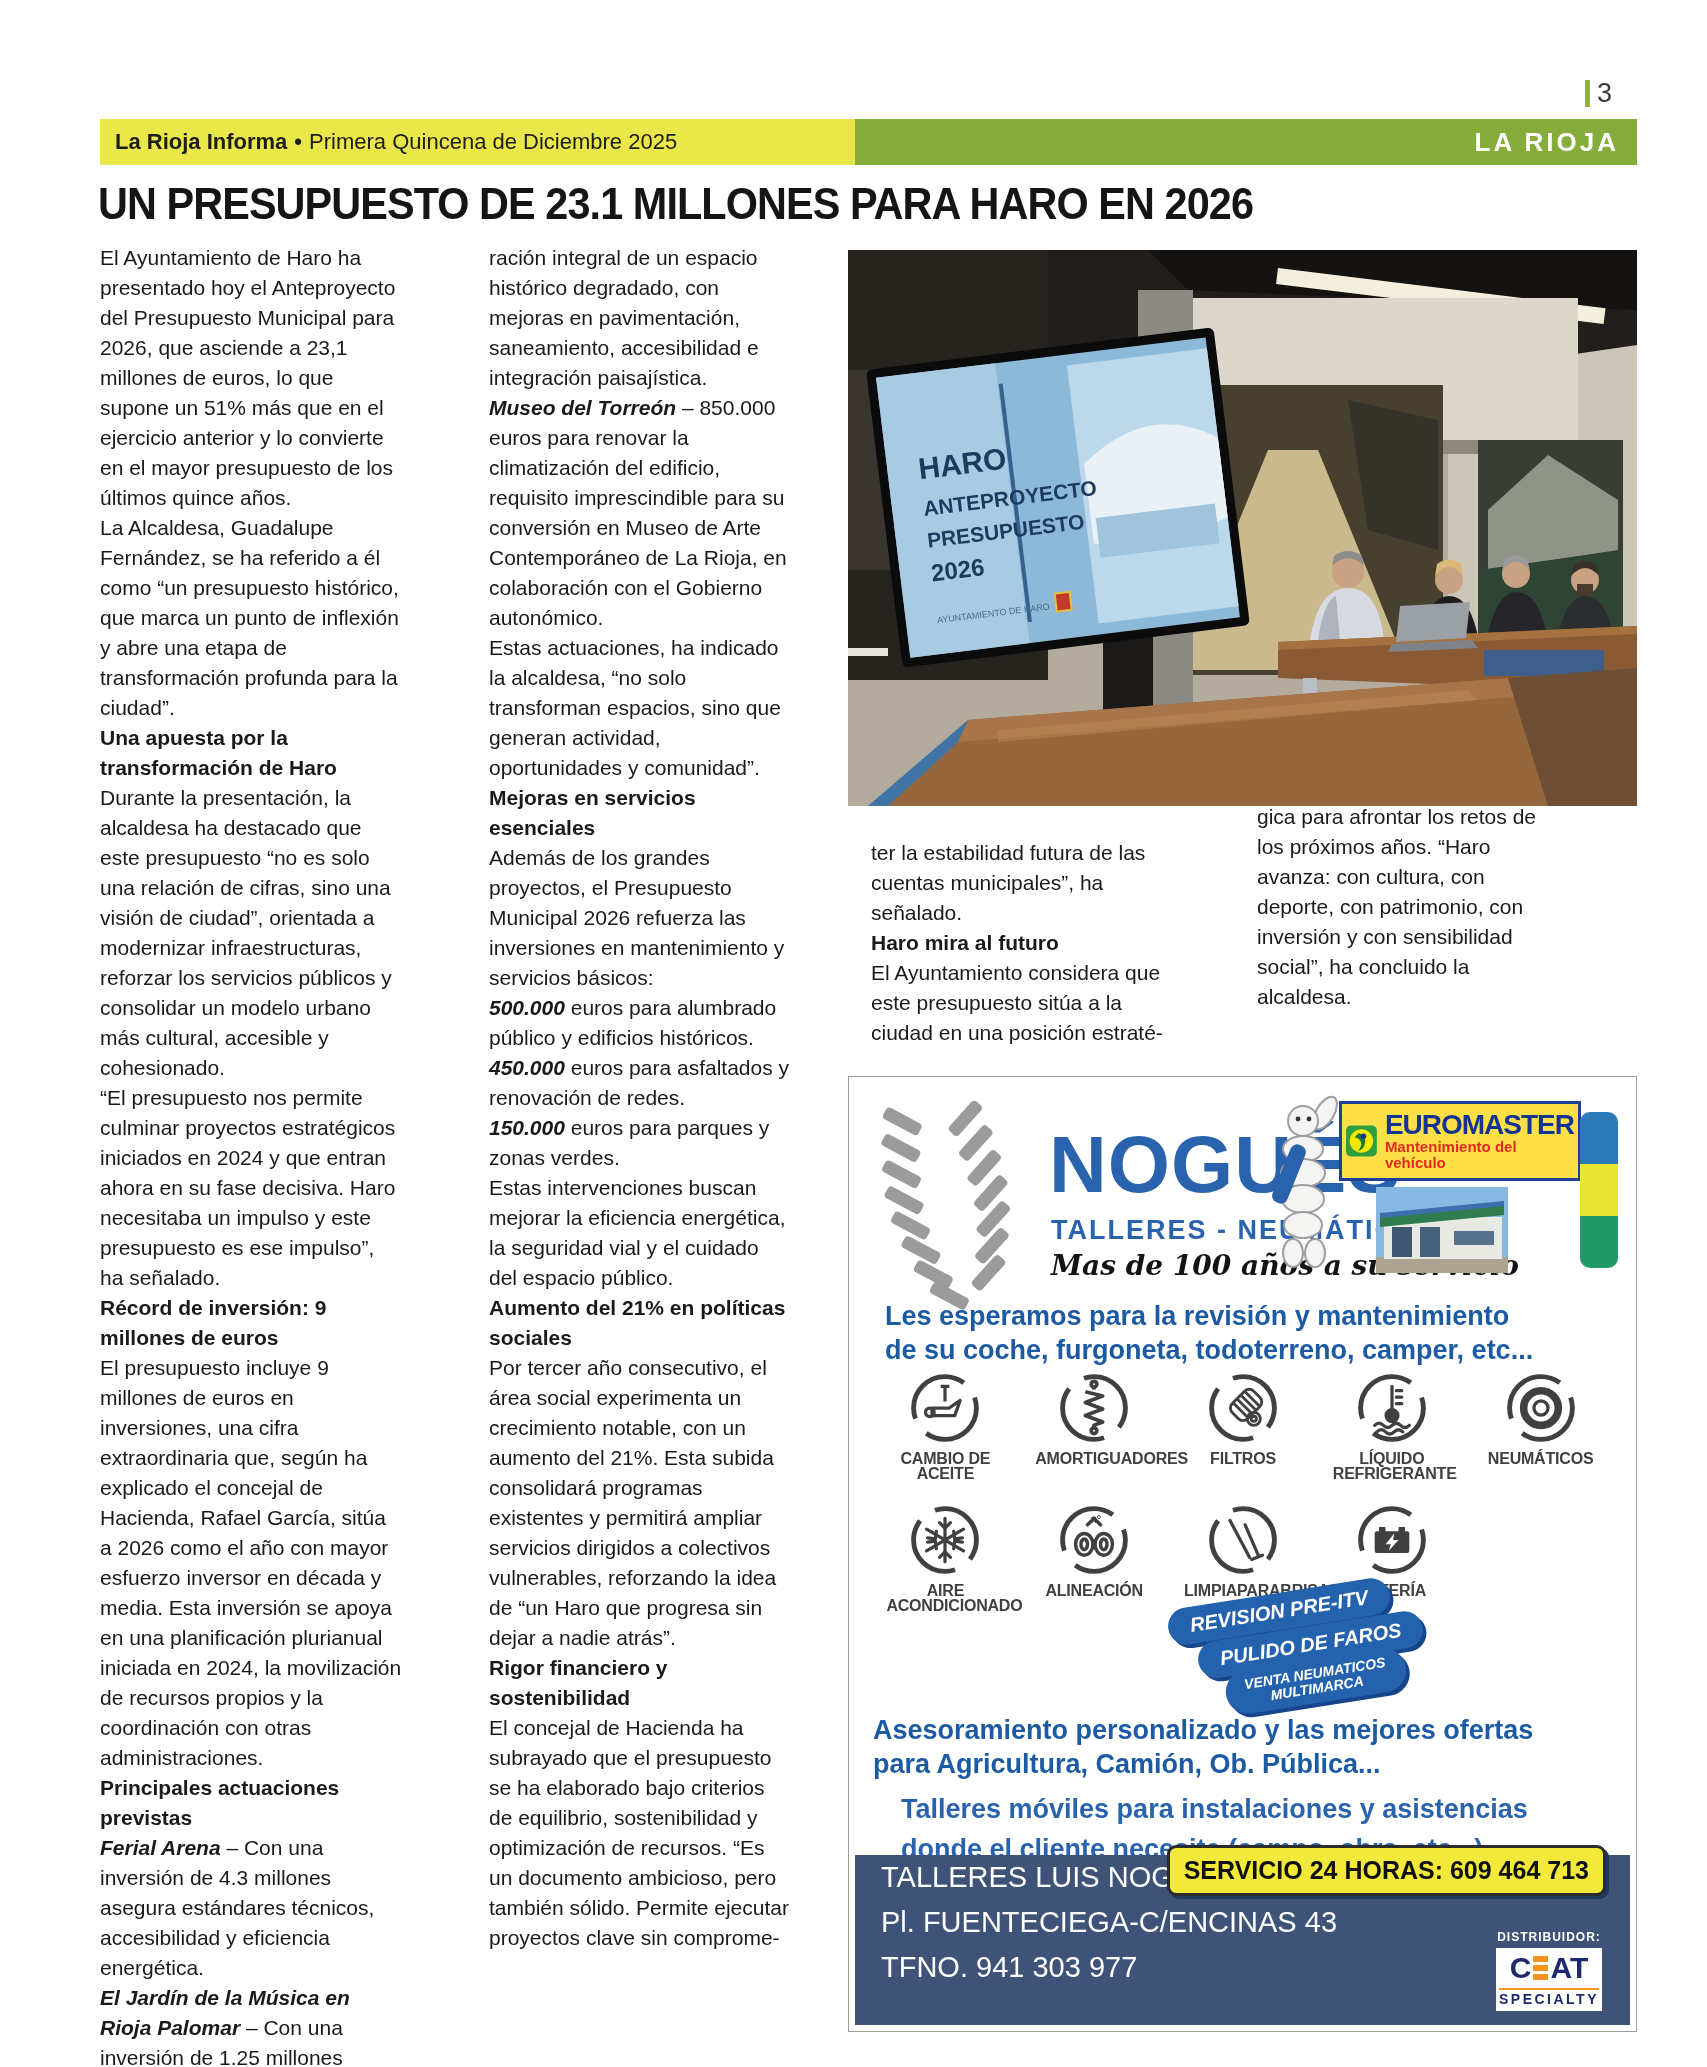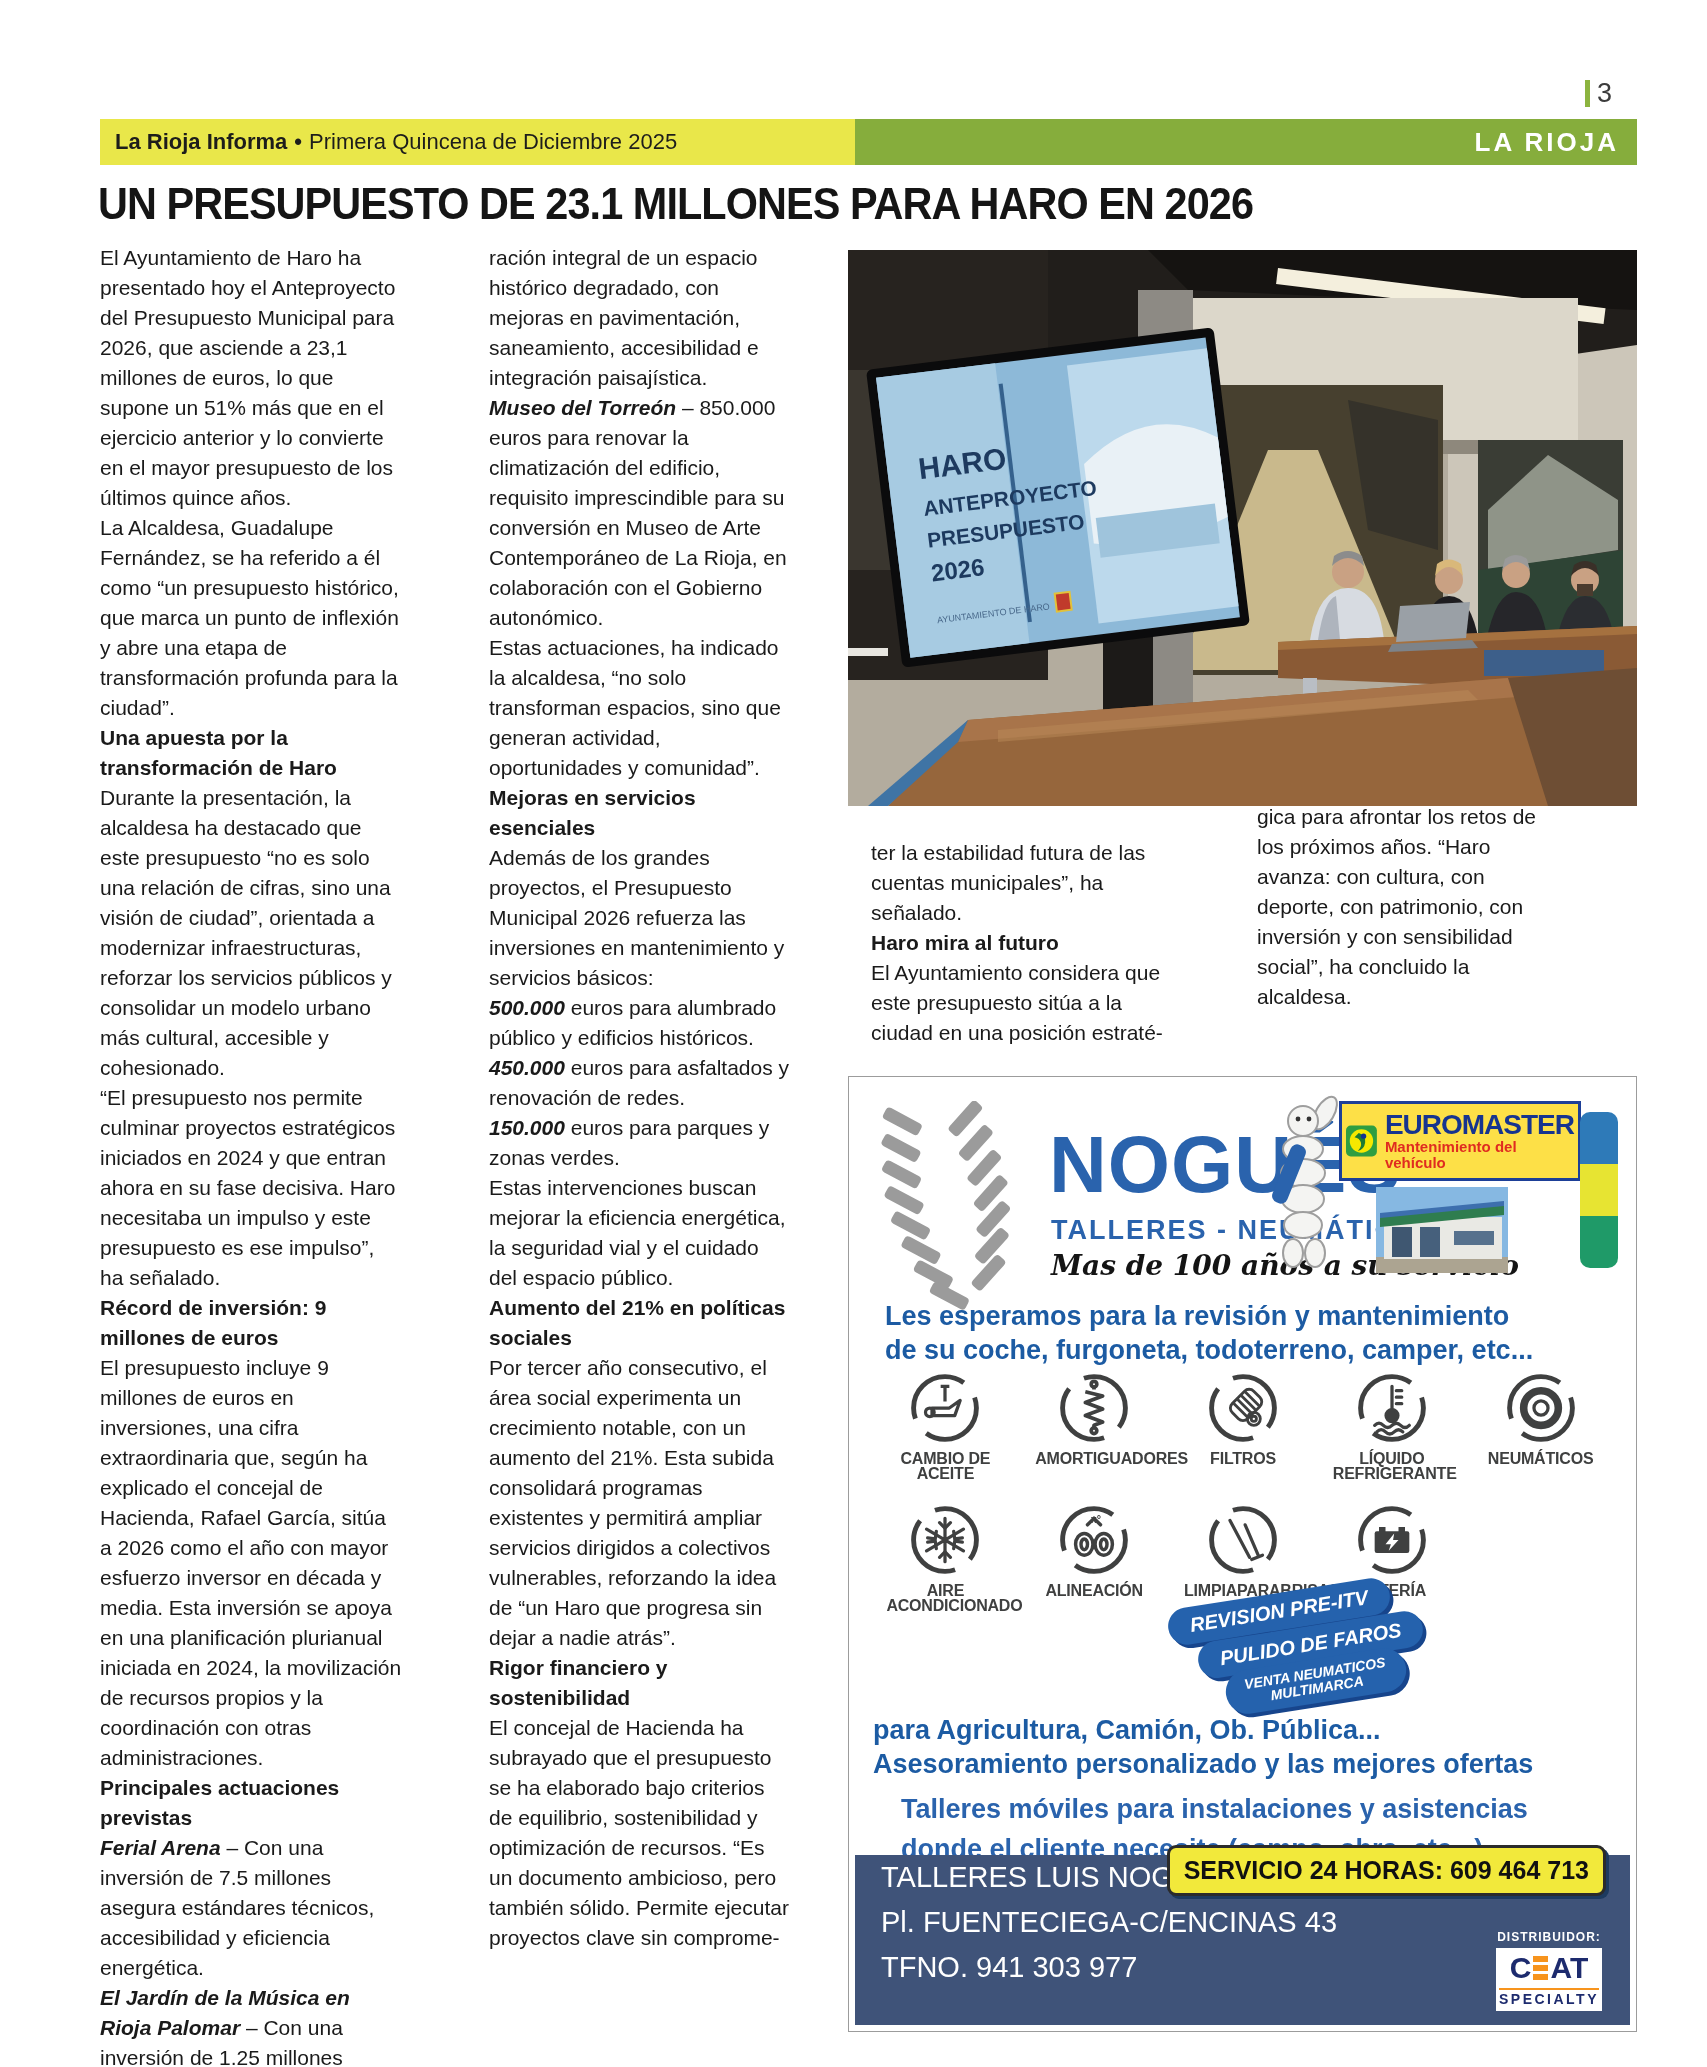--- a/index.html
+++ b/index.html
@@ -97,21 +97,21 @@
 
   <div id="col1" class="col">
       <p><span class="seg-n">El Ayuntamiento de Haro ha presentado hoy el Anteproyecto del Presupuesto Municipal para 2026, que asciende a 23,1 millones de euros, lo que supone un 51% más que en el ejercicio anterior y lo convierte en el mayor presupuesto de los últimos quince años.</span></p>
       <p><span class="seg-n">La Alcaldesa, Guadalupe Fernández, se ha referido a él como “un presupuesto histórico, que marca un punto de inflexión y abre una etapa de transformación profunda para la ciudad”.</span></p>
       <p><span class="seg-b">Una apuesta por la transformación de Haro</span></p>
       <p><span class="seg-n">Durante la presentación, la alcaldesa ha destacado que este presupuesto “no es solo una relación de cifras, sino una visión de ciudad”, orientada a modernizar infraestructuras, reforzar los servicios públicos y consolidar un modelo urbano más cultural, accesible y cohesionado.</span></p>
       <p><span class="seg-n">“El presupuesto nos permite culminar proyectos estratégicos iniciados en 2024 y que entran ahora en su fase decisiva. Haro necesitaba un impulso y este presupuesto es ese impulso”, ha señalado.</span></p>
       <p><span class="seg-b">Récord de inversión: 9 millones de euros</span></p>
       <p><span class="seg-n">El presupuesto incluye 9 millones de euros en inversiones, una cifra extraordinaria que, según ha explicado el concejal de Hacienda, Rafael García, sitúa a 2026 como el año con mayor esfuerzo inversor en década y media. Esta inversión se apoya en una planificación plurianual iniciada en 2024, la movilización de recursos propios y la coordinación con otras administraciones.</span></p>
       <p><span class="seg-b">Principales actuaciones previstas</span></p>
-      <p><span class="seg-bi">Ferial Arena</span><span class="seg-n"> – Con una inversión de 7.5 millones asegura estándares técnicos, accesibilidad y eficiencia energética.</span></p>
+      <p><span class="seg-bi">Ferial Arena</span><span class="seg-n"> – Con una inversión de 4.3 millones asegura estándares técnicos, accesibilidad y eficiencia energética.</span></p>
       <p><span class="seg-bi">El Jardín de la Música en Rioja Palomar</span><span class="seg-n"> – Con una inversión de 1.25 millones propone la recupe-</span></p>
     </div>
   <div id="col2" class="col">
       <p><span class="seg-n">ración integral de un espacio histórico degradado, con mejoras en pavimentación, saneamiento, accesibilidad e integración paisajística.</span></p>
       <p><span class="seg-bi">Museo del Torreón</span><span class="seg-n"> – 850.000 euros para renovar la climatización del edificio, requisito imprescindible para su conversión en Museo de Arte Contemporáneo de La Rioja, en colaboración con el Gobierno autonómico.</span></p>
       <p><span class="seg-n">Estas actuaciones, ha indicado la alcaldesa, “no solo transforman espacios, sino que generan actividad, oportunidades y comunidad”.</span></p>
       <p><span class="seg-b">Mejoras en servicios esenciales</span></p>
       <p><span class="seg-n">Además de los grandes proyectos, el Presupuesto Municipal 2026 refuerza las inversiones en mantenimiento y servicios básicos:</span></p>
       <p><span class="seg-bi">500.000</span><span class="seg-n"> euros para alumbrado público y edificios históricos.</span></p>
       <p><span class="seg-bi">450.000</span><span class="seg-n"> euros para asfaltados y renovación de redes.</span></p>
@@ -390,22 +390,22 @@
       </div>
     </div>
 
     <div id="badges">
       <div class="pill">REVISION PRE-ITV</div>
       <div id="pill2"><span class="pill">PULIDO DE FAROS</span></div>
       <div id="pill3wrap"><span class="pill" id="pill3">VENTA NEUMATICOS MULTIMARCA</span></div>
     </div>
 
     <div id="offers">
+      <div>Asesoramiento personalizado y las mejores ofertas</div>
       <div>para Agricultura, Camión, Ob. Pública...</div>
-      <div>Asesoramiento personalizado y las mejores ofertas</div>
     </div>
     <div id="mobile">
       <div>Talleres móviles para instalaciones y asistencias</div>
       <div>donde el cliente necesite (campo, obra, etc...)</div>
     </div>
 
     <div id="ad-footer">
       <div id="svc24">SERVICIO 24 HORAS: 609 464 713</div>
       <div class="ln">TALLERES LUIS NOGUES</div>
       <div class="ln">Pl. FUENTECIEGA-C/ENCINAS 43</div>

